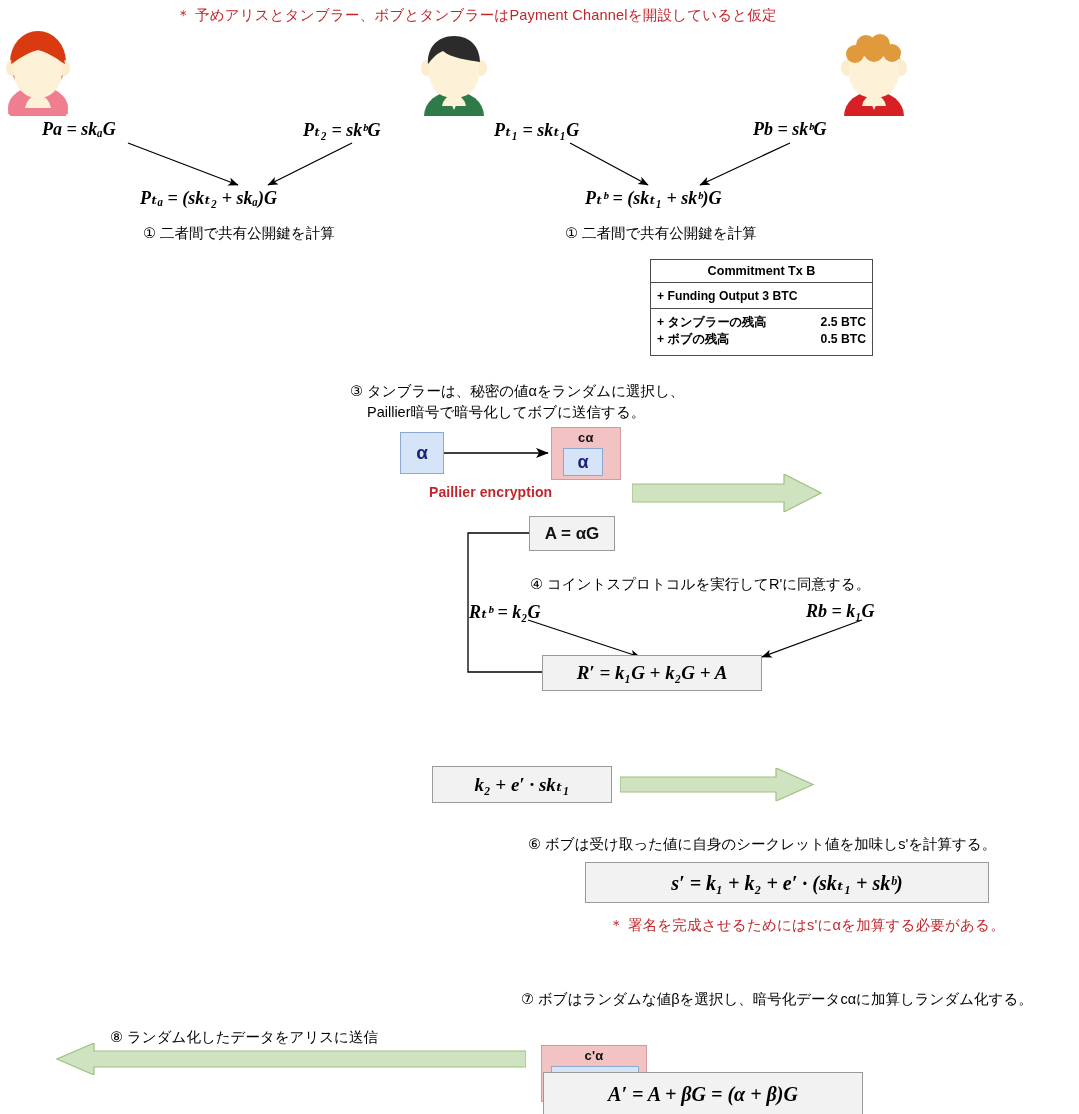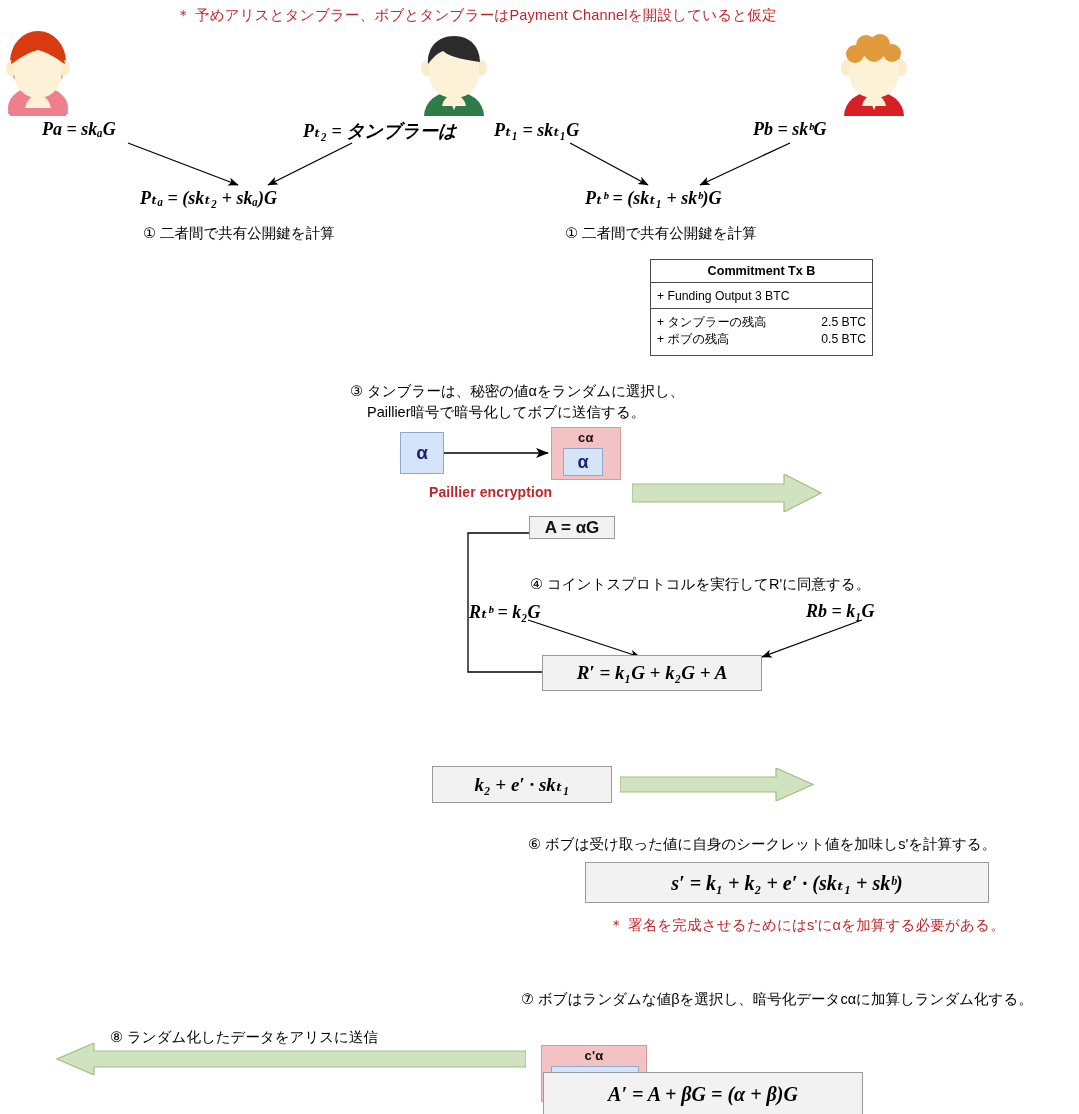--- a/index.html
+++ b/index.html
@@ -63,20 +63,21 @@
     border:1.6px solid #4b4b4b;
     background:#fff;
     box-sizing:border-box;
     width:223px;
   }
   .tx-row{
     border-bottom:1.6px solid #4b4b4b;
     box-sizing:border-box;
     padding:3px 6px;
     font-size:12.2px;
+    font-weight:bold;
   }
   .tx-row:last-child{border-bottom:none;}
   .tx-title{
     text-align:center;
     font-weight:bold;
     font-size:12.6px;
     padding:4px 6px;
   }
   .tx-fund{height:26px;line-height:20px;}
   .tx-bal{padding:5px 6px 7px 6px;line-height:1.38;}
@@ -184,21 +185,21 @@
         <circle cx="42" cy="16" r="10"></circle>
         <circle cx="54" cy="25" r="9"></circle>
         <circle cx="36" cy="24" r="10"></circle>
         <path d="M9,32 q5,-12 27,-12 q22,0 27,12 q-6,-4 -27,-4 q-21,0 -27,4 z"></path>
       </g>
       <path d="M36,66 q-10,2 -12,12 l24,0 q-2,-10 -12,-12 z" fill="#fdf2d8"></path>
     </svg>
   </div>
 
   <div class="abs math" style="left:42px;top:119px;">Pa = skₐG</div>
-  <div class="abs math" style="left:303px;top:119px;">Pₜ₂ = タンブラーは</div>
+  <div class="abs math" style="left:303px;top:119px;">Pₜ₂ = skᵇG</div>
   <div class="abs math" style="left:140px;top:187px;">Pₜₐ = (skₜ₂ + skₐ)G</div>
   <div class="abs jp" style="left:143px;top:223px;">① 二者間で共有公開鍵を計算</div>
 
   <div class="abs math" style="left:494px;top:119px;">Pₜ₁ = skₜ₁G</div>
   <div class="abs math" style="left:753px;top:119px;">Pb = skᵇG</div>
   <div class="abs math" style="left:585px;top:187px;">Pₜᵇ = (skₜ₁ + skᵇ)G</div>
   <div class="abs jp" style="left:565px;top:223px;">① 二者間で共有公開鍵を計算</div>
 
 
   <div class="abs tx-table" style="left:650px;top:259px;">
@@ -227,21 +228,21 @@
     <div class="pink-cap">cα</div>
     <div class="blue-box" style="position:absolute;left:11px;top:20px;width:40px;height:28px;font-size:18px;">α</div>
   </div>
 
   <div class="abs paillier-label" style="left:429px;top:484px;">Paillier encryption</div>
 
   <svg class="abs garrow" style="left:632px;top:474px;" width="190" height="38" viewBox="0 0 190 38">
     <path d="M0,10 L152,10 L152,0 L189,19 L152,38 L152,28 L0,28 Z" fill="#cfe3c0" stroke="#9fc080" stroke-width="1.2"></path>
   </svg>
 
-  <div class="abs eqbox" style="left:529px;top:516px;width:86px;height:23px;">
+  <div class="abs eqbox" style="left:529px;top:516px;width:86px;height:35px;">
     <span style="font-size:17px;font-weight:bold;color:#111;">A = αG</span>
   </div>
 
   <div class="abs jp" style="left:530px;top:574px;">④ コイントスプロトコルを実行してR'に同意する。</div>
   <div class="abs math" style="left:469px;top:601px;">Rₜᵇ = k₂G</div>
   <div class="abs math" style="left:806px;top:601px;">Rb = k₁G</div>
   <div class="abs eqbox" style="left:542px;top:655px;width:220px;height:36px;">
     <span class="math" style="font-size:19px;">R′ = k₁G + k₂G + A</span>
   </div>
 

